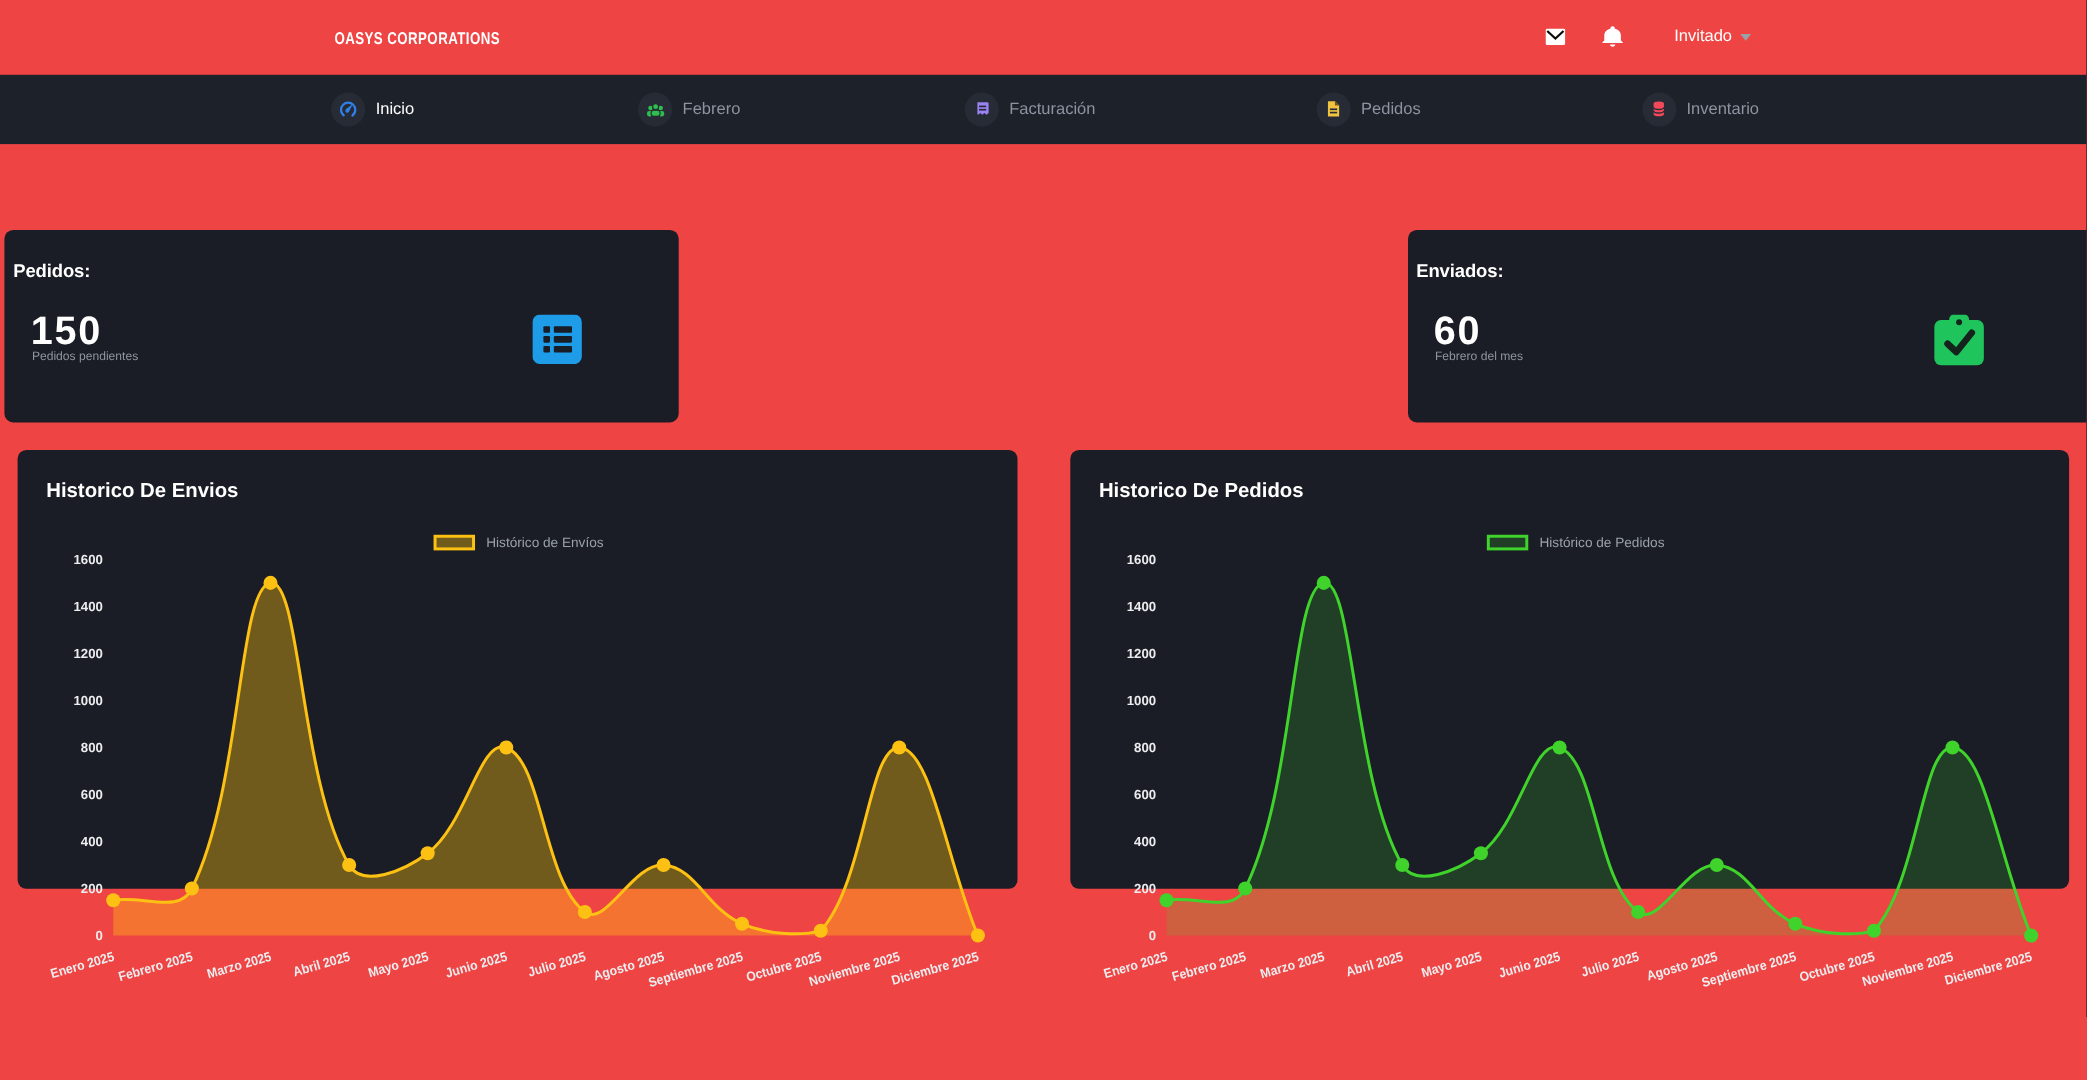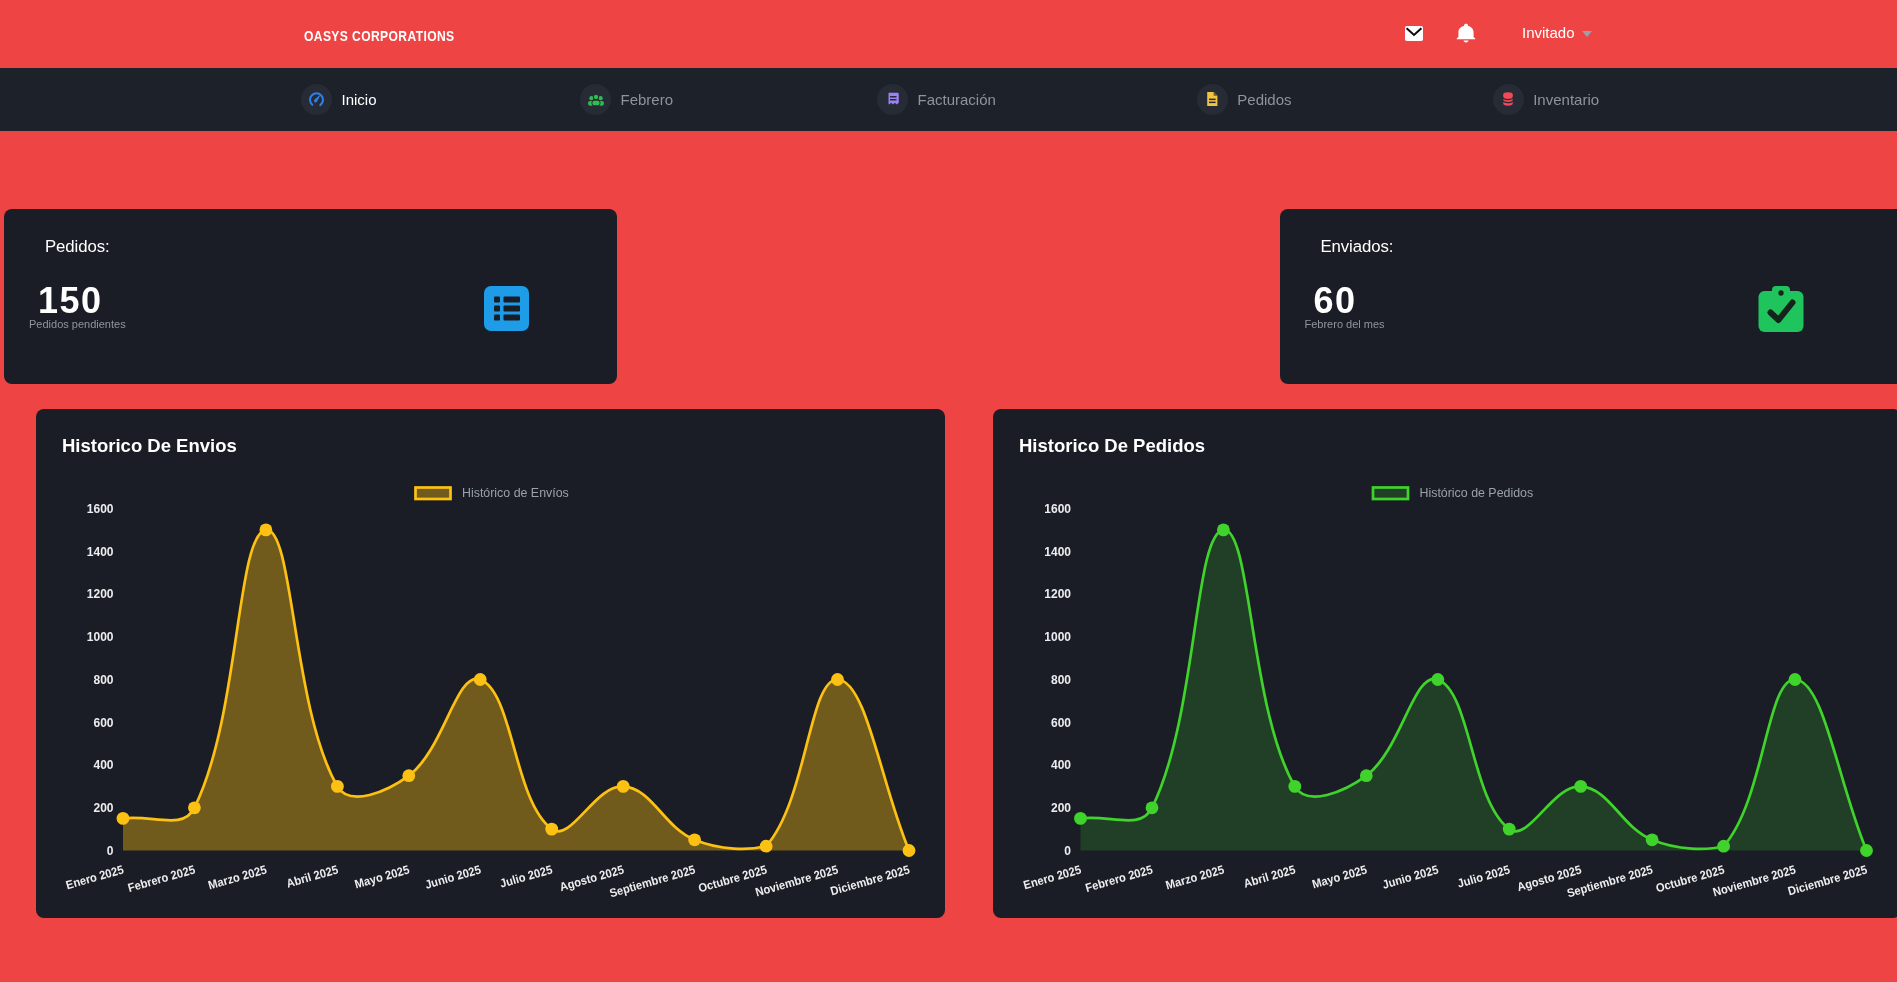--- a/index.html
+++ b/index.html
@@ -6,25 +6,25 @@
 .hdr-title { position:absolute; left:304px; top:27px; font-size:15.5px; font-weight:bold; color:#fff; letter-spacing:0.5px; transform:scaleX(0.78); transform-origin:0 0; white-space:nowrap; }
 .hicon { position:absolute; }
 .invitado { position:absolute; left:1522px; top:23.5px; font-size:15px; color:#fff; }
 .caret { position:absolute; left:1582px; top:31px; width:0; height:0; border-left:5.5px solid transparent; border-right:5.5px solid transparent; border-top:6px solid #9aa0a8; }
 .nav { position:absolute; left:0; top:68px; width:1897px; height:63px; background:#1d212a;padding-left:32px; }
 .nitem { position:absolute; top:0; height:63px; }
 .ncirc { position:absolute; left:0; top:15.5px; width:31px; height:31px; border-radius:50%; background:#262b35; display:flex; align-items:center; justify-content:center; }
 .nlab { position:absolute; left:40.5px; top:23px; font-size:15px; white-space:nowrap; }
 .card { position:absolute; background:#1a1d25; border-radius:8px; }
 .stat { top:208.5px; height:175.8px; }
-.st-title { position:absolute; left:41px; top:237.3px; margin-top:-208.5px; font-size:16.8px; font-weight:normal; color:#fff; letter-spacing:-0.1px;text-align:center; }
-.st-num { position:absolute; left:24px; top:280.2px; margin-top:-208.5px; font-size:36px; font-weight:bold; color:#fff; letter-spacing:1.5px;margin-left:10px; }
+.st-title { position:absolute; left:8px; top:237.3px; margin-top:-208.5px; font-size:16.8px; font-weight:bold; color:#fff; letter-spacing:-0.1px;text-align:center; }
+.st-num { position:absolute; left:24px; top:280.2px; margin-top:-208.5px; font-size:36px; font-weight:bold; color:#fff; letter-spacing:1.5px; }
 .st-sub { position:absolute; left:25px; top:318.3px; margin-top:-208.5px; font-size:11px; color:#8f95a0; }
 .st-icon { position:absolute; top:77.5px; }
-.chart { top:409px; height:509px;margin-left:20px; }
+.chart { top:409px; height:399px; }
 .ch-title { position:absolute; left:26px; top:26px; font-size:18.5px; font-weight:bold; color:#fff; }
 </style></head>
 <body>
 <div class="page">
   <div class="hdr-title">OASYS CORPORATIONS</div>
   <div class="hicon" style="left:1405px;top:26px"><svg width="18" height="15" viewBox="0 0 18 15">
         <rect x="0" y="0" width="18" height="15" rx="1.8" fill="#fff"></rect>
         <path d="M1.6 2.2 L9 9 L16.4 2.2" fill="none" stroke="#0a0a0a" stroke-width="2"></path>
       </svg></div>
   <div class="hicon" style="left:1457px;top:23px"><svg width="18" height="20" viewBox="0 0 18 20" style="transform:scaleX(1.22)">

